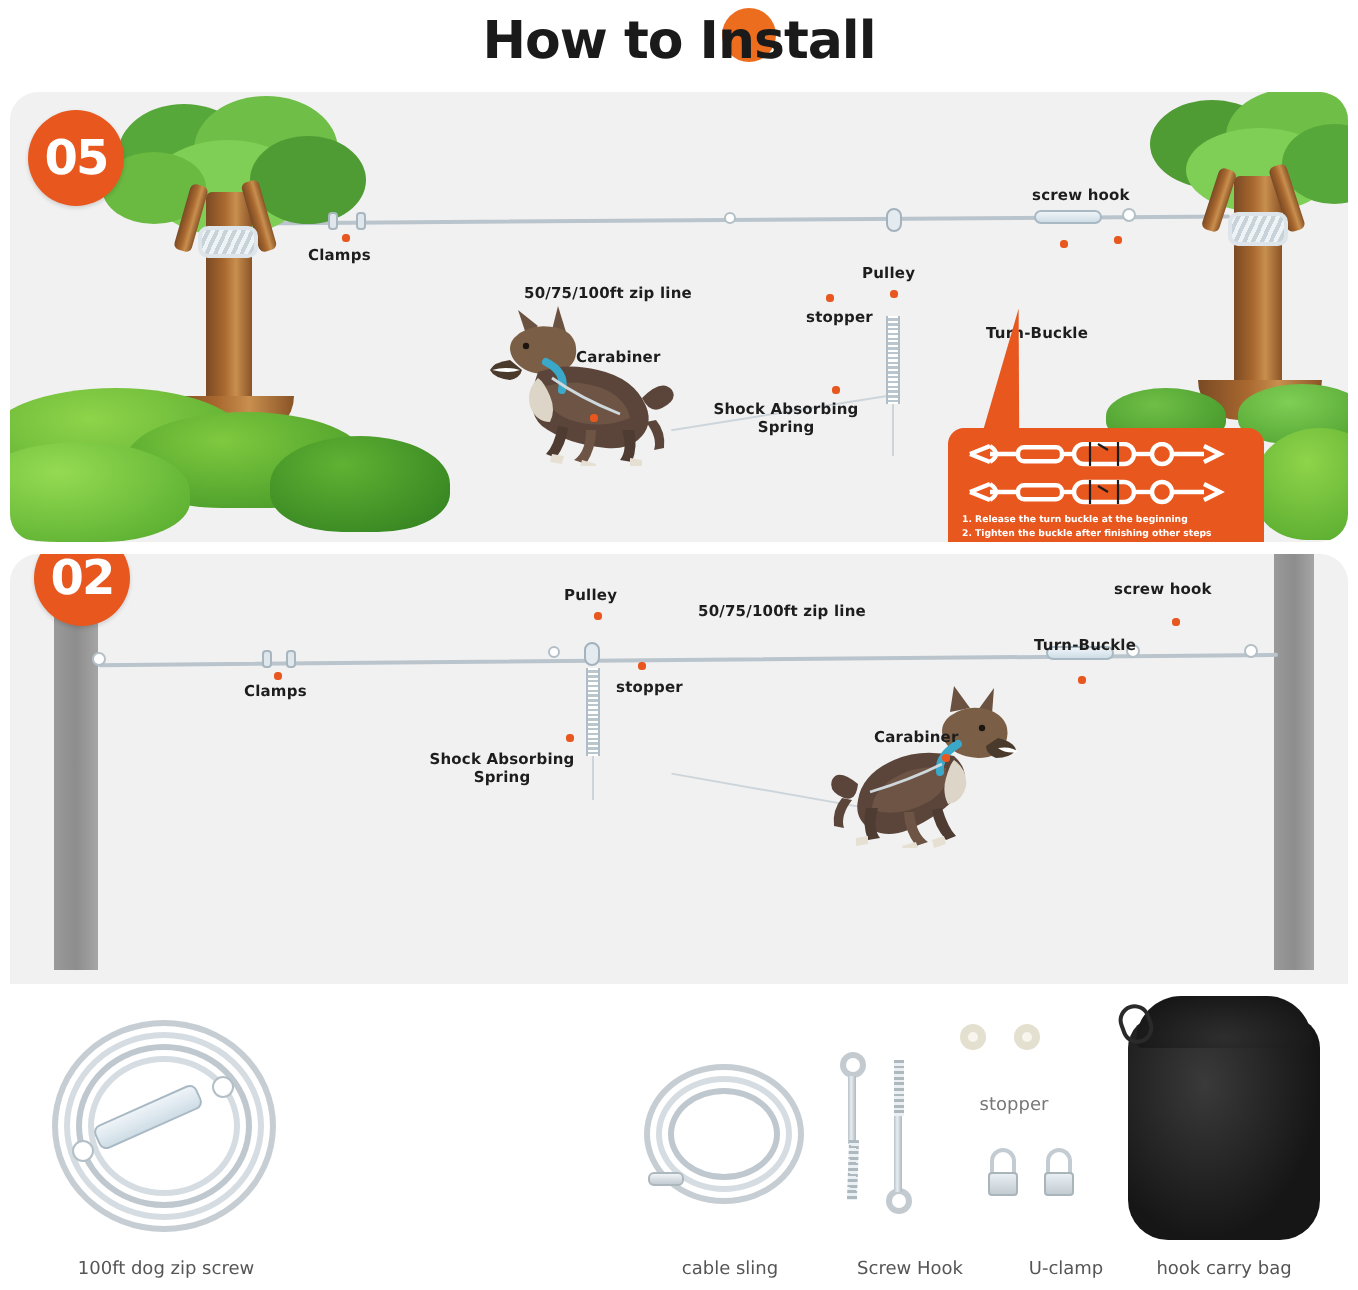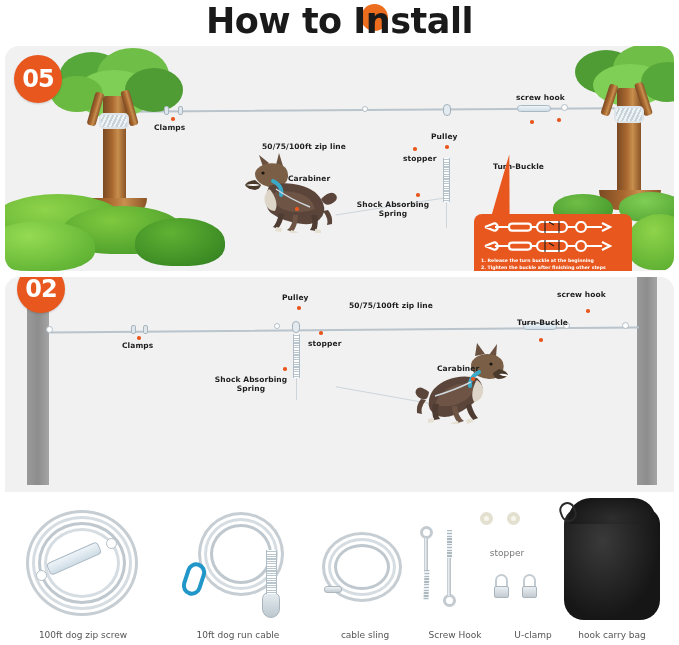--- a/index.html
+++ b/index.html
@@ -9,21 +9,21 @@
     font-family:"Liberation Sans", sans-serif;
     position:relative; overflow:hidden;
   }
   
   .title-bar {
     height:42px; width:100%;
     display:flex; align-items:center; justify-content:center;
     position:relative;
   }
   .title-text {
-    font-size:35px; font-weight:bold; letter-spacing:-0.5px;
+    font-size:26px; font-weight:bold; letter-spacing:-0.5px;
     color:#1a1a1a; position:relative; z-index:2;
     font-family:"DejaVu Sans", sans-serif;
   }
   .title-dot {
     position:absolute; width:27px; height:27px; border-radius:50%;
     background:#ED6D1F; left:50%; margin-left:21px; top:4px; z-index:1;
   }
 
   
   .panel {
@@ -411,31 +411,20 @@
     <div class="coil" style="left:18px; top:10px; width:112px; height:106px;"></div>
     <div class="coil i2" style="left:24px; top:16px; width:100px; height:94px;"></div>
     <div class="coil i3" style="left:30px; top:22px; width:88px; height:82px;"></div>
     <div class="coil i2" style="left:36px; top:28px; width:76px; height:70px;"></div>
     <div class="turnbuckle" style="left:38px; top:52px; width:56px; height:13px; transform:rotate(-24deg);"></div>
     <div class="ring" style="left:28px; top:70px; width:11px; height:11px;"></div>
     <div class="ring" style="left:98px; top:38px; width:11px; height:11px;"></div>
     <div class="pname">100ft dog zip screw</div>
   </div>
 
-  <div class="product" style="left:162px; top:8px; width:152px; height:140px;">
-    <div class="coil" style="left:36px; top:12px; width:86px; height:84px;"></div>
-    <div class="coil i2" style="left:42px; top:18px; width:74px; height:72px;"></div>
-    <div class="coil i3" style="left:48px; top:24px; width:62px; height:60px;"></div>
-    <div class="carabiner" style="left:22px; top:62px;"></div>
-    <div class="spring" style="left:104px; top:50px; width:11px; height:44px; z-index:18;"></div>
-    <div style="position:absolute; left:100px; top:92px; width:18px; height:26px;
-                background:linear-gradient(180deg,#e6edf1,#bcc7cf);
-                border-radius:9px 9px 12px 12px; border:0.8px solid #a9b4bb;"></div>
-    <div class="pname">10ft dog run cable</div>
-  </div>
 
   <div class="product" style="left:300px; top:8px; width:130px; height:140px;">
     <div class="coil" style="left:22px; top:32px; width:80px; height:70px;"></div>
     <div class="coil i2" style="left:28px; top:38px; width:68px; height:58px;"></div>
     <div class="coil i3" style="left:34px; top:44px; width:56px; height:46px;"></div>
     <div style="position:absolute; left:24px; top:86px; width:18px; height:7px;
                 background:linear-gradient(180deg,#eef3f6,#c3ccd2); border-radius:3px;
                 border:0.8px solid #adb7be;"></div>
     <div class="pname">cable sling</div>
   </div>

